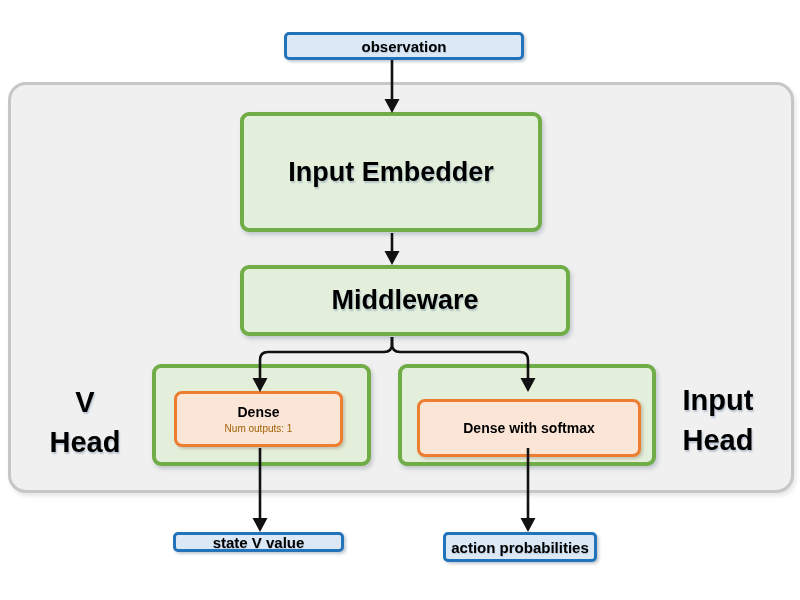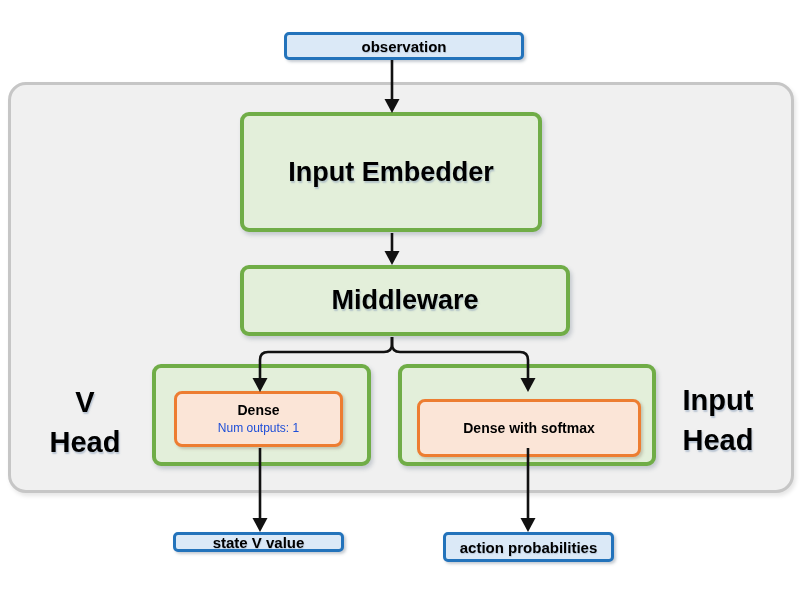--- a/index.html
+++ b/index.html
@@ -32,21 +32,21 @@
     border-radius: 5px;
     display: flex; align-items: center; justify-content: center;
     font-weight: bold;
     font-size: 15px;
     color: #000;
     box-shadow: 2px 2px 3px rgba(90,105,125,0.35);
     text-shadow: 0.5px 1px 1px rgba(140,160,185,0.5);
   }
   .io-observation  { left: 284px; top: 32px;  width: 240px; height: 28px; }
   .io-state-value  { left: 173px; top: 532px; width: 171px; height: 20px; }
-  .io-action-probs { left: 443px; top: 532px; width: 171px; height: 30px; }
+  .io-action-probs { left: 443px; top: 532px; width: 154px; height: 30px; }
 
   .green-box {
     position: absolute;
     background: #e3efda;
     border: 4px solid #70ad47;
     border-radius: 9px;
     display: flex; align-items: center; justify-content: center;
     box-shadow: 2px 3px 4px rgba(90,105,125,0.30);
   }
   .big-label {
@@ -63,21 +63,21 @@
   .orange-box {
     position: absolute;
     background: #fbe5d7;
     border: 3.5px solid #ed7d31;
     border-radius: 8px;
     display: flex; flex-direction: column; align-items: center; justify-content: center;
     line-height: 1.35;
     box-shadow: 2px 2px 3px rgba(120,100,80,0.30);
   }
   .orange-box .dense-title    { font-weight: bold; font-size: 14px; color: #000; }
-  .orange-box .dense-subtitle { font-weight: normal; font-size: 12px; color: #1d4ed8; }
+  .orange-box .dense-subtitle { font-weight: normal; font-size: 10px; color: #a16207; }
   .v-dense      { left: 174px; top: 391px; width: 169px; height: 56px; }
   .policy-dense { left: 417px; top: 399px; width: 224px; height: 58px; }
 
   .head-label {
     position: absolute;
     display: flex; flex-direction: column; align-items: center;
     font-weight: bold;
     font-size: 29px;
     line-height: 40px;
     color: #000;

